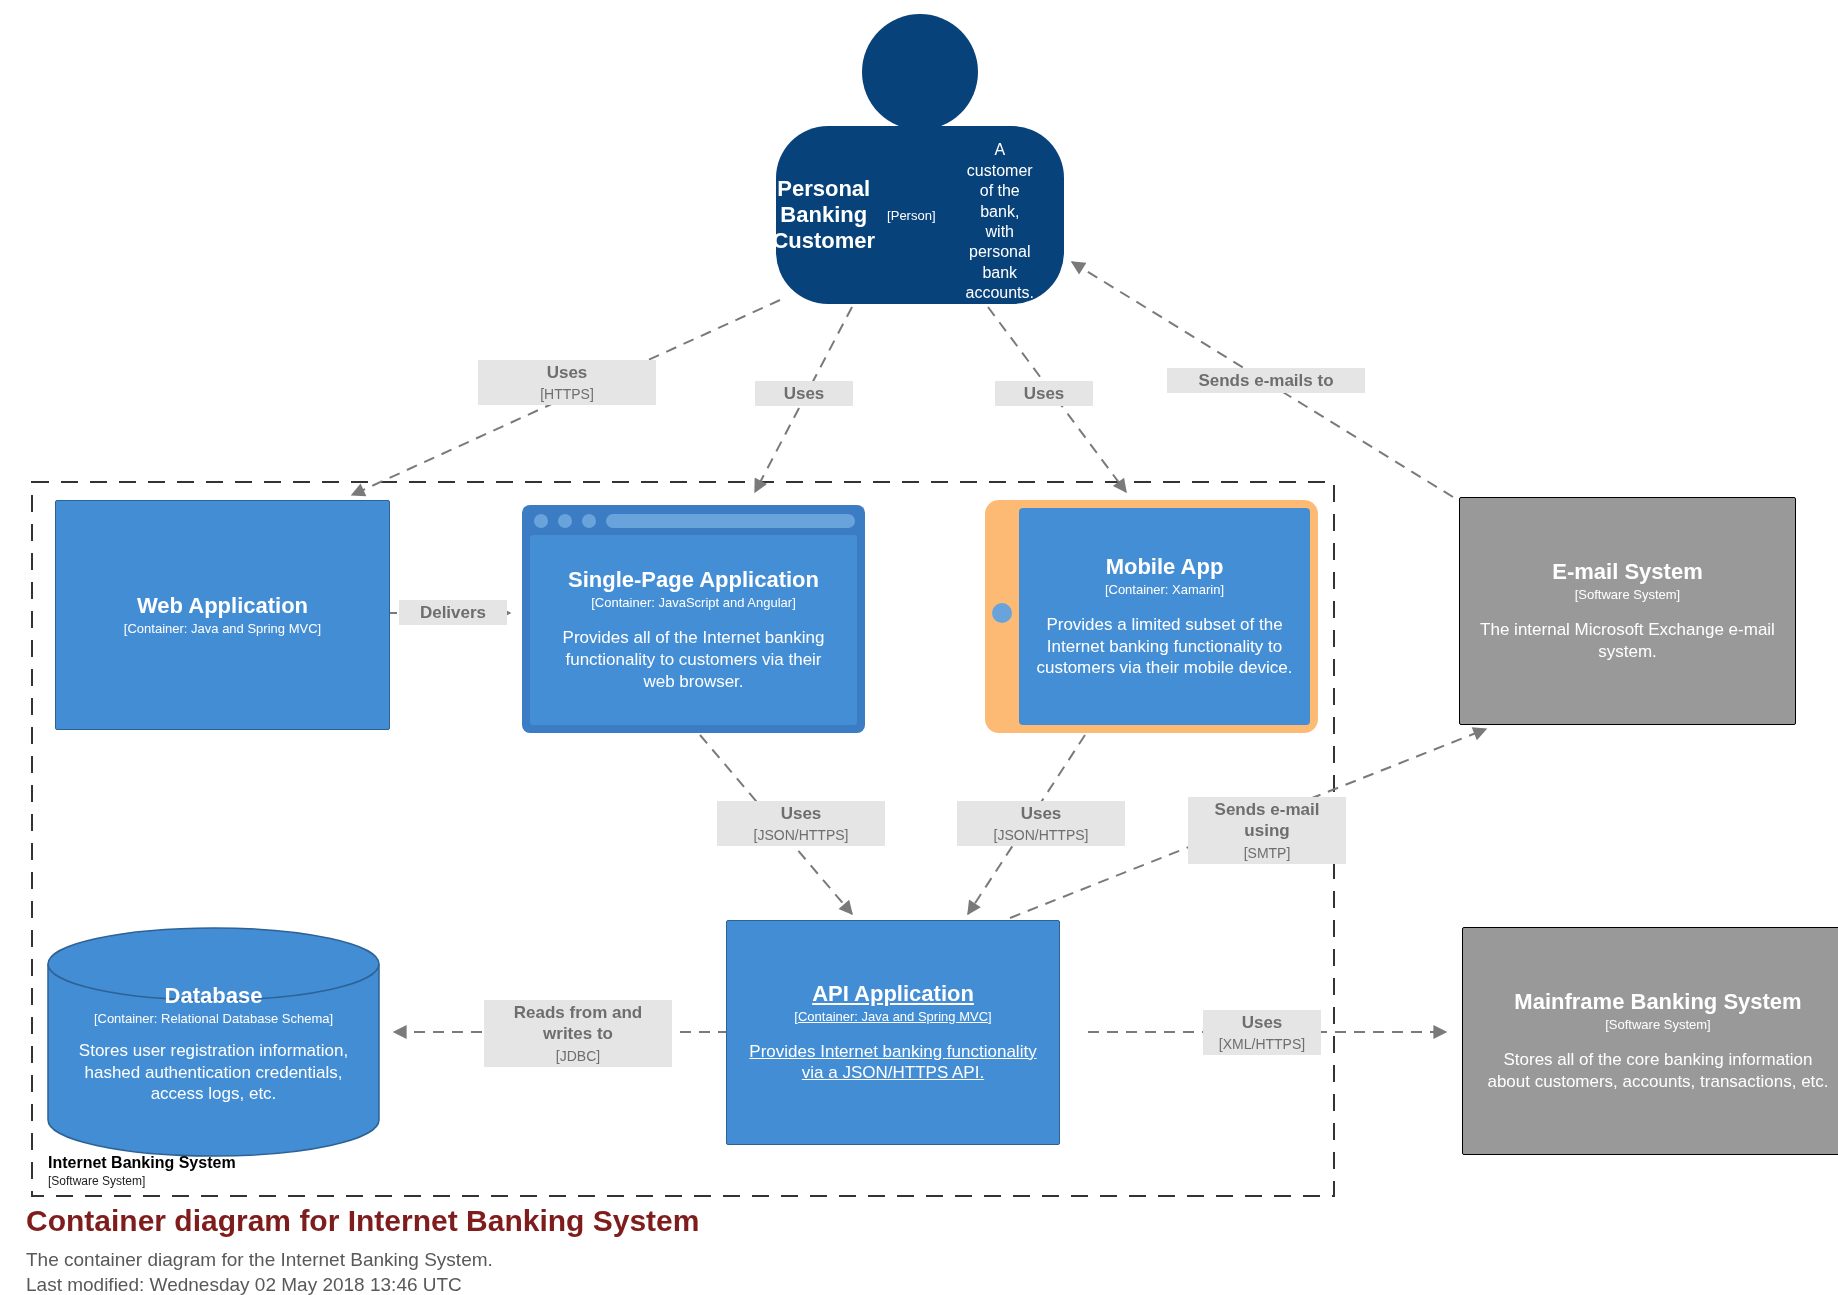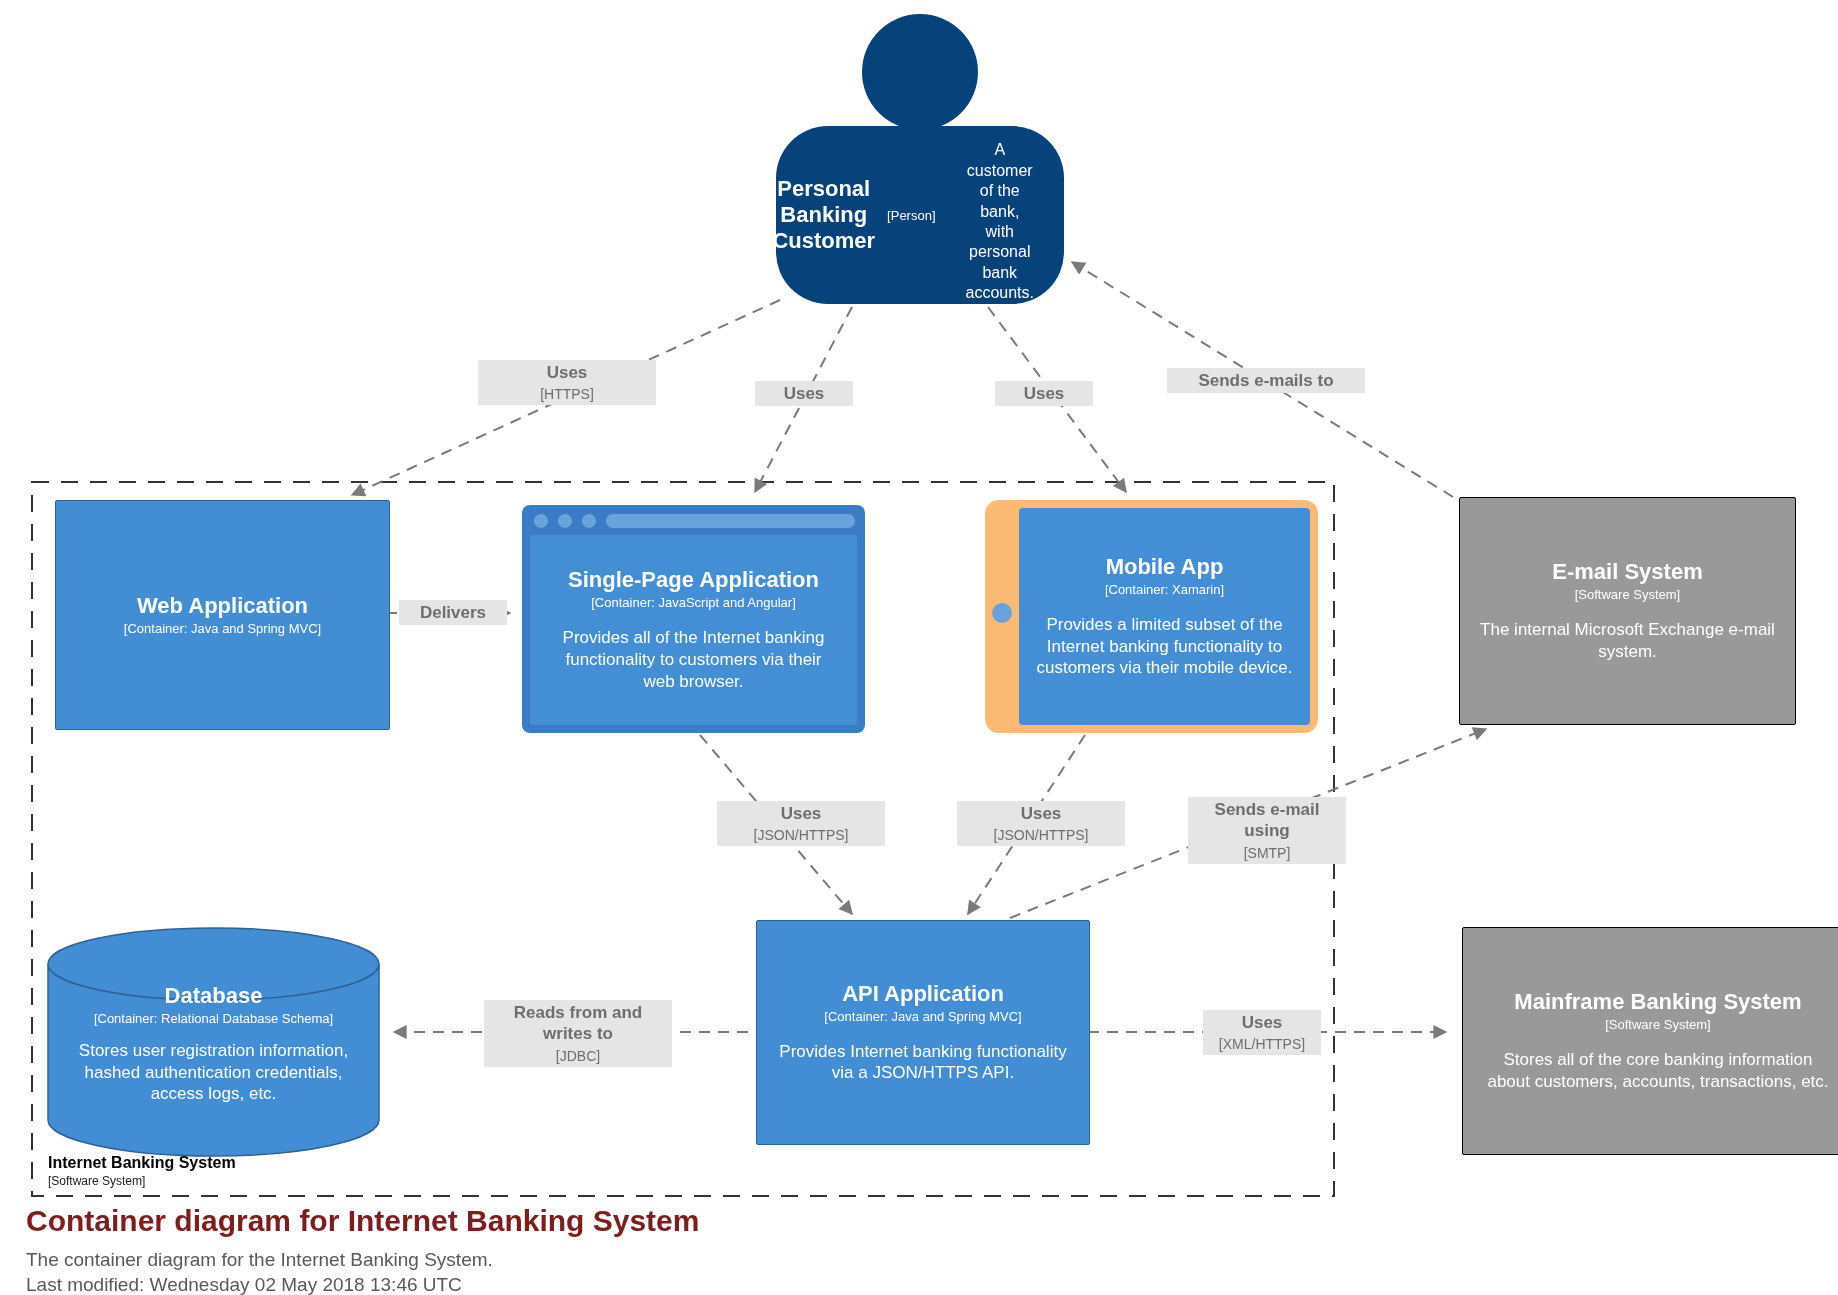--- a/index.html
+++ b/index.html
@@ -124,21 +124,21 @@
       <path d="M 1,38 L 1,194 A 165.5,36 0 0 0 332,194 L 332,38" fill="#438dd5" stroke="#2e6295" stroke-width="1.5"></path>
       <ellipse cx="166.5" cy="38" rx="165.5" ry="36" fill="#438dd5" stroke="#2e6295" stroke-width="1.5"></ellipse>
     </svg>
   </div>
   <div class="db-text" style="left:47px;top:962px;width:333px;height:164px;">
     <div class="el-name">Database</div>
     <div class="el-meta">[Container: Relational Database Schema]</div>
     <div class="el-desc" style="margin-top:12px;">Stores user registration information, hashed authentication credentials, access logs, etc.</div>
   </div>
 
-  <div class="element container-box" style="left:750px;top:920px;width:334px;height:225px;">
+  <div class="element container-box" style="left:720px;top:920px;width:334px;height:225px;text-decoration:underline;">
     <div class="el-name">API Application</div>
     <div class="el-meta">[Container: Java and Spring MVC]</div>
     <div class="el-desc">Provides Internet banking functionality via a JSON/HTTPS API.</div>
   </div>
 
   <div class="element external-box" style="left:1456px;top:927px;width:392px;height:228px;">
     <div class="el-name">Mainframe Banking System</div>
     <div class="el-meta">[Software System]</div>
     <div class="el-desc">Stores all of the core banking information about customers, accounts, transactions, etc.</div>
   </div>

